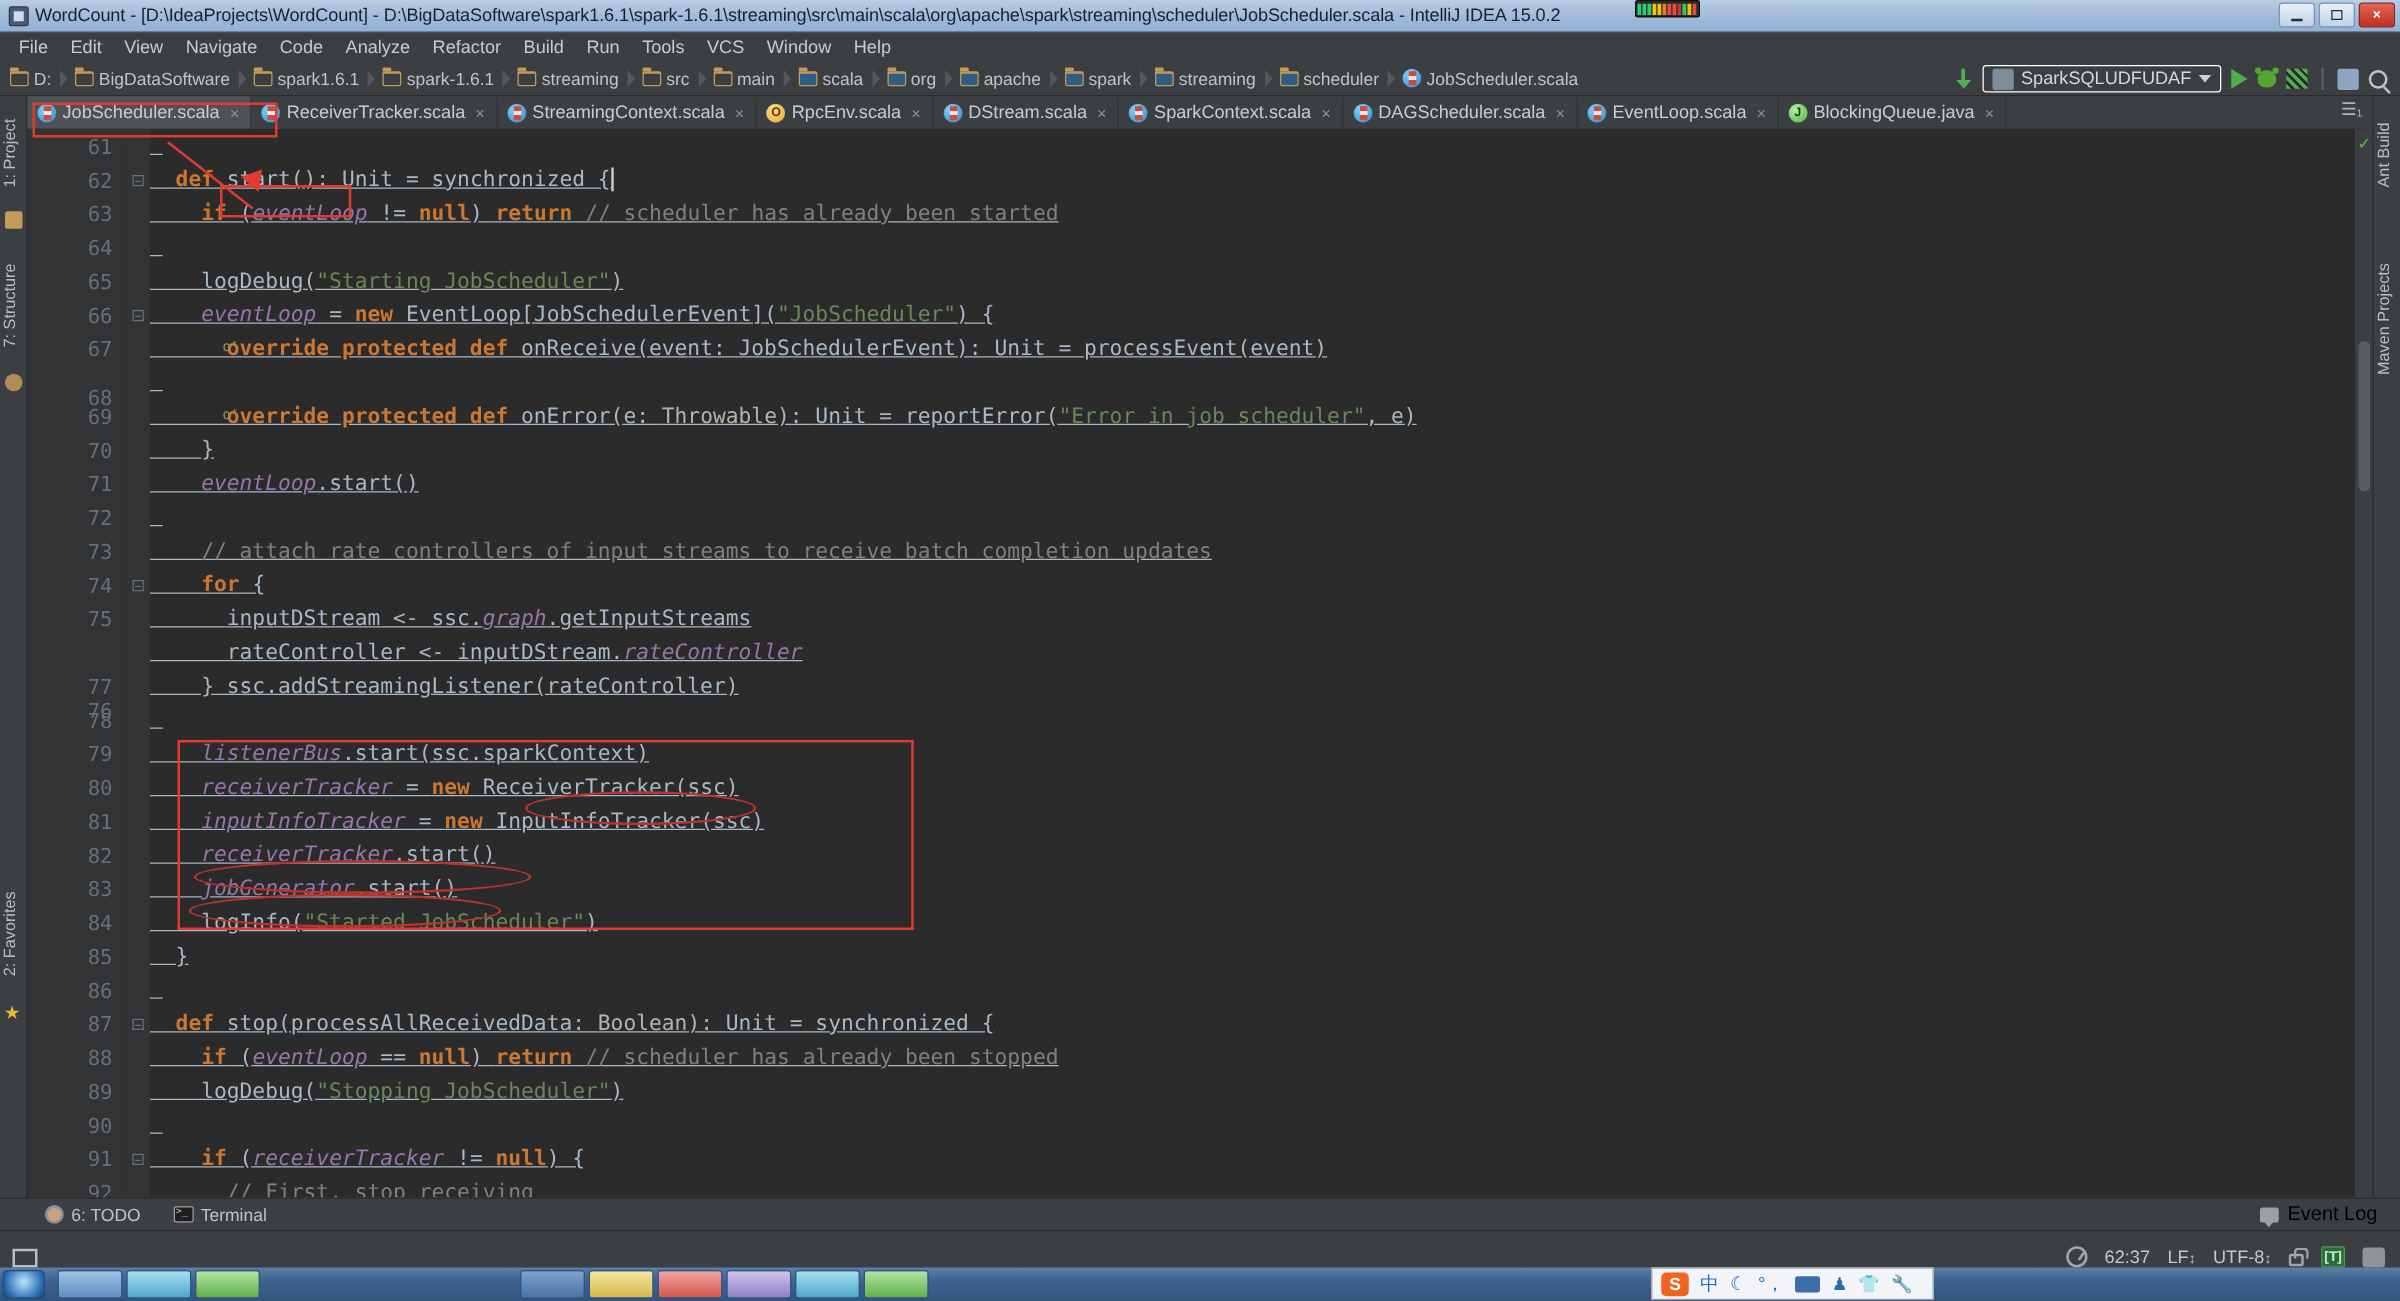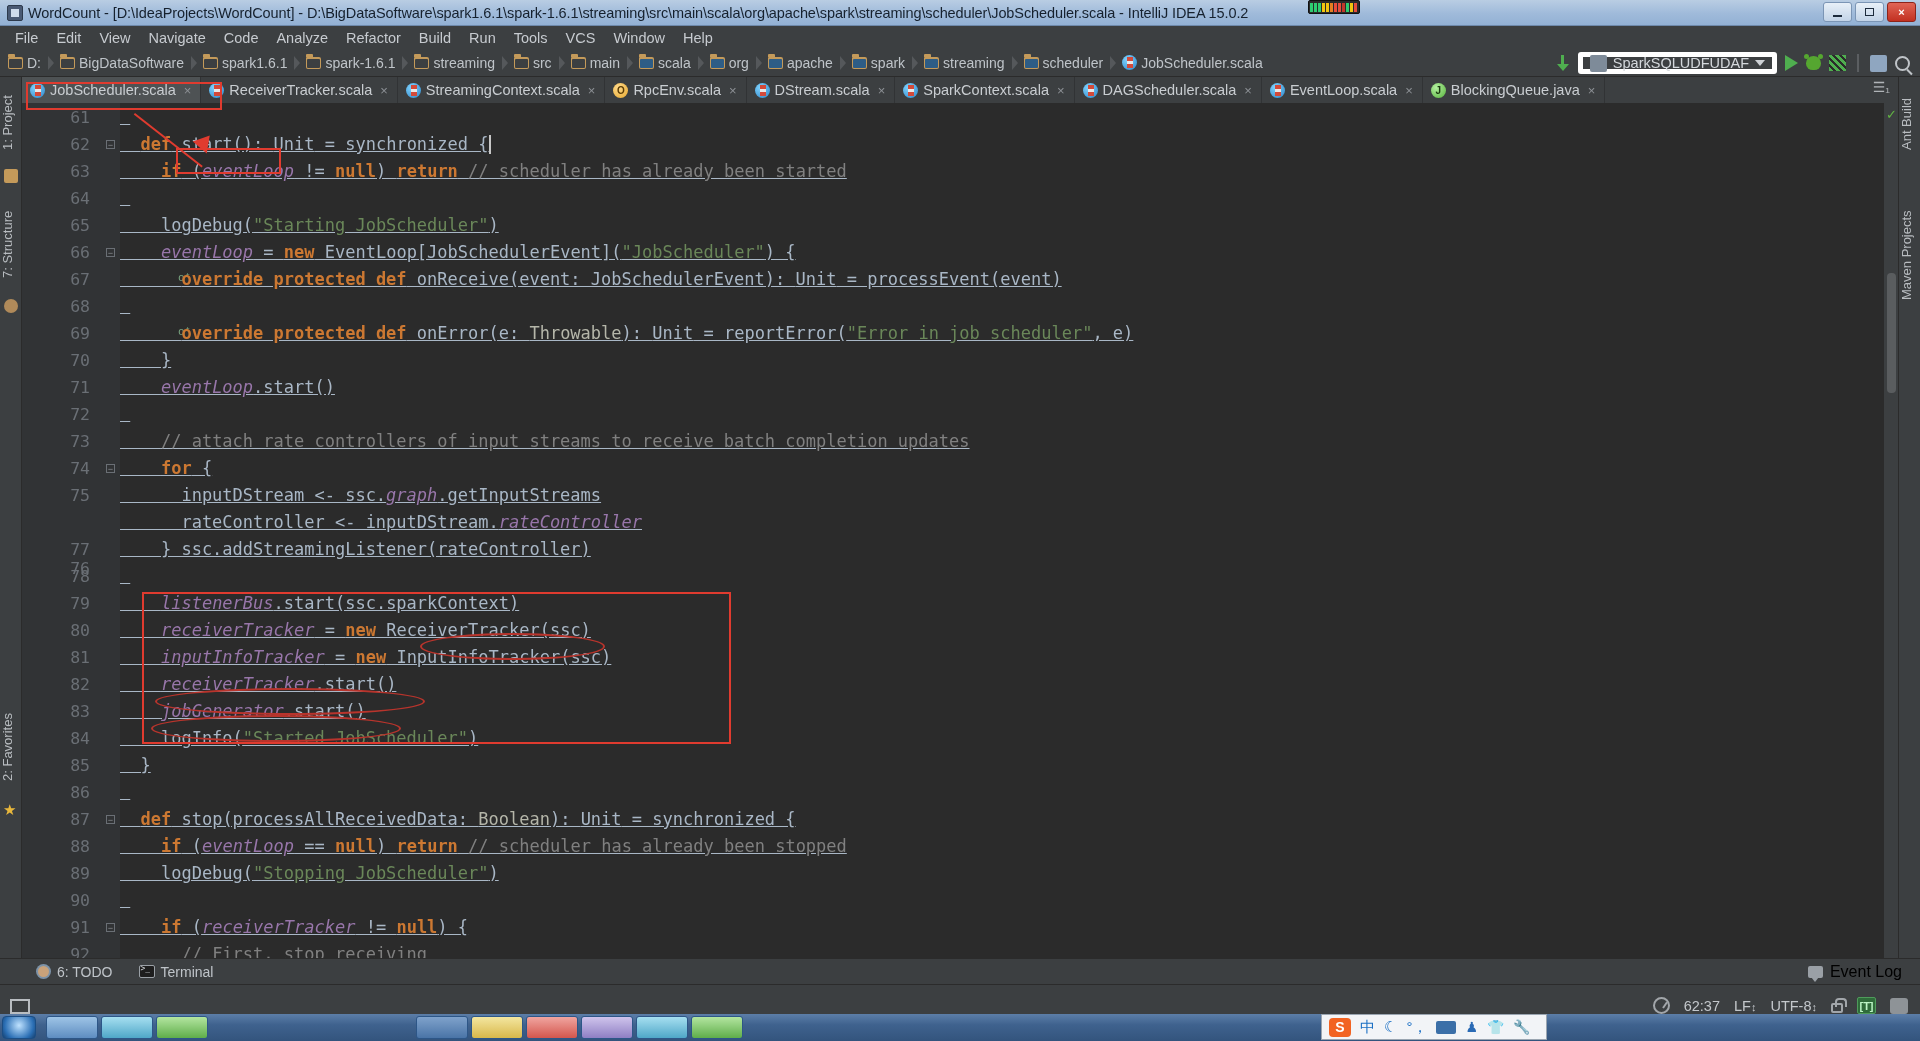--- a/index.html
+++ b/index.html
@@ -88,21 +88,21 @@
     background: radial-gradient(circle at 35% 30%, #7fd3ff, #2e86c8);
     position: relative; flex: none;
   }
   .ico-scala::after{
     content:""; position:absolute; left:5px; top:2px; width:6px; height:11px;
     background: linear-gradient(#d34a3a 0 33%, #e8e8e8 33% 66%, #d34a3a 66%);
   }
   .run-config-area { position: absolute; right: 10px; top: 49px; height: 28px; display: flex; align-items: center; gap: 8px; }
   .run-config {
     display:flex; align-items:center; gap:6px; height:22px; padding:0 7px;
-    border:5px solid #ffffff; border-radius:3px; background:#3c3f41;
+    border:1px solid #ffffff; border-radius:3px; background:#3c3f41;
   }
   .run-config .rc-label { font-size: 14.5px; color:#d4d8dc; white-space:nowrap; }
   .tri-down { width:0;height:0;border-left:5px solid transparent;border-right:5px solid transparent;border-top:6px solid #cdd1d5; }
   .tri-right { width:0;height:0;border-top:8px solid transparent;border-bottom:8px solid transparent;border-left:13px solid #4fae4f; }
   .tb-sq { width:17px; height:17px; }
   .bug { width:15px;height:14px;border-radius:50% 50% 45% 45%; background:#55a630; position:relative; }
   .bug::before,.bug::after{content:"";position:absolute;top:-2px;width:5px;height:5px;background:#55a630;border-radius:50%;}
   .bug::before{left:-2px;} .bug::after{right:-2px;}
   .magnifier { width:15px;height:15px;border:2px solid #c0c4c8;border-radius:50%; position:relative; }
   .magnifier::after{content:"";position:absolute;right:-5px;bottom:-4px;width:7px;height:2px;background:#c0c4c8;transform:rotate(45deg);}
@@ -480,21 +480,21 @@
 
   <div class="editor">
     <div class="gutter">
         <div class="lnum" style="top: 1px;">61</div>
         <div class="lnum" style="top: 28px;">62</div>
         <div class="lnum" style="top: 55px;">63</div>
         <div class="lnum" style="top: 82px;">64</div>
         <div class="lnum" style="top: 109px;">65</div>
         <div class="lnum" style="top: 136px;">66</div>
         <div class="lnum" style="top: 163px;">67</div>
-        <div class="lnum" style="top: 190px; text-align: right;">68</div>
+        <div class="lnum" style="top: 202px; text-align: right;">68</div>
         <div class="lnum" style="top: 217px;">69</div>
         <div class="lnum" style="top: 244px;">70</div>
         <div class="lnum" style="top: 271px;">71</div>
         <div class="lnum" style="top: 298px;">72</div>
         <div class="lnum" style="top: 325px;">73</div>
         <div class="lnum" style="top: 352px;">74</div>
         <div class="lnum" style="top: 379px;">75</div>
         <div class="lnum" style="top: 428px; margin-top: 24px;">76</div>
         <div class="lnum" style="top: 433px;">77</div>
         <div class="lnum" style="top: 460px;">78</div>

